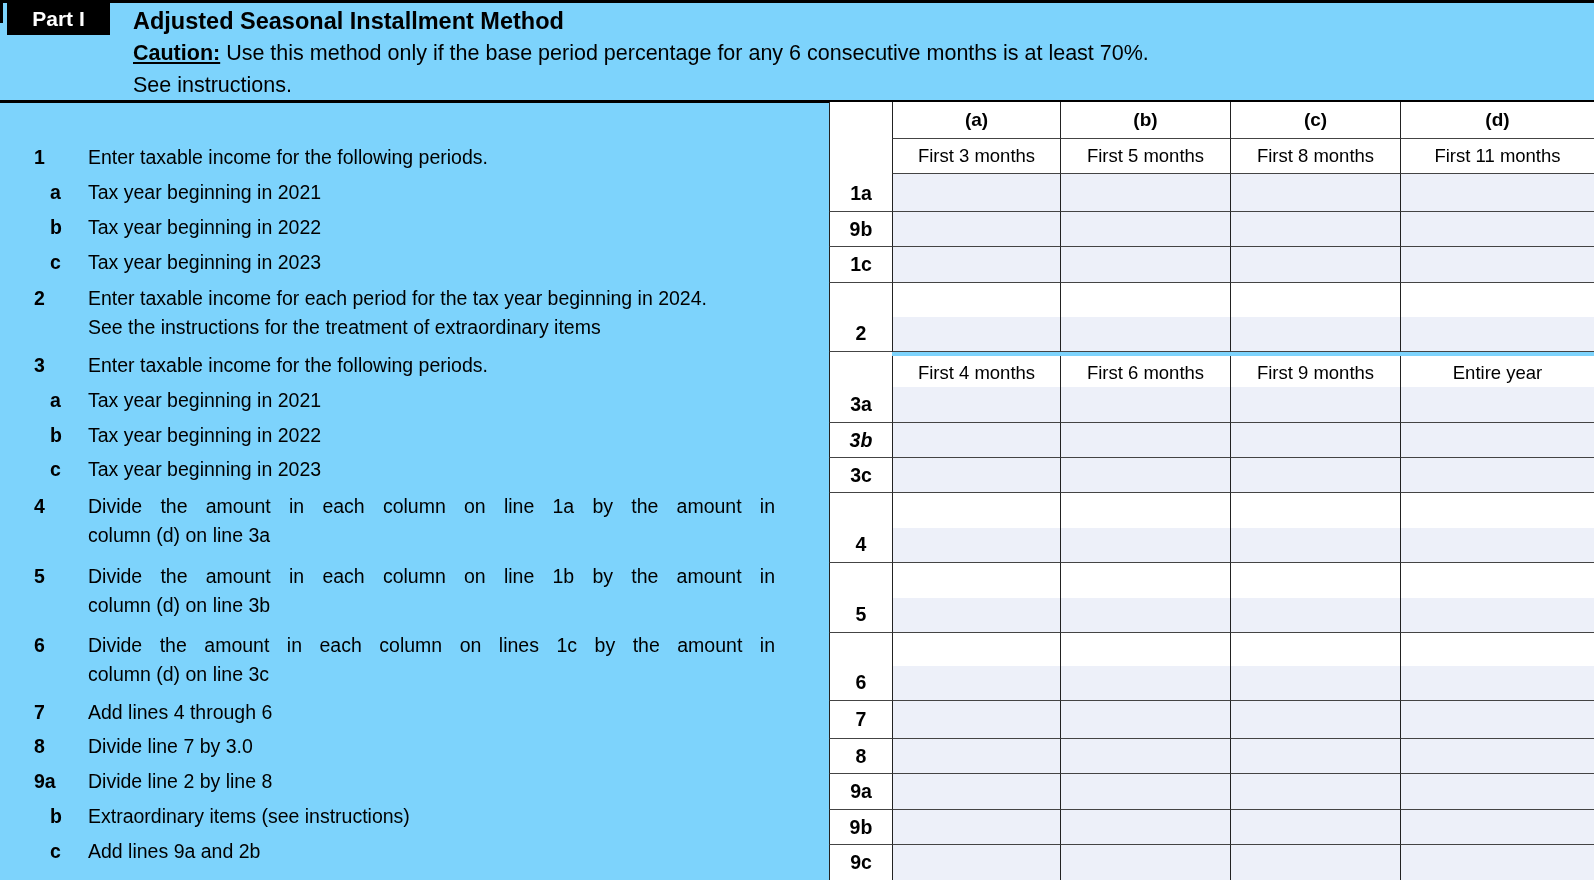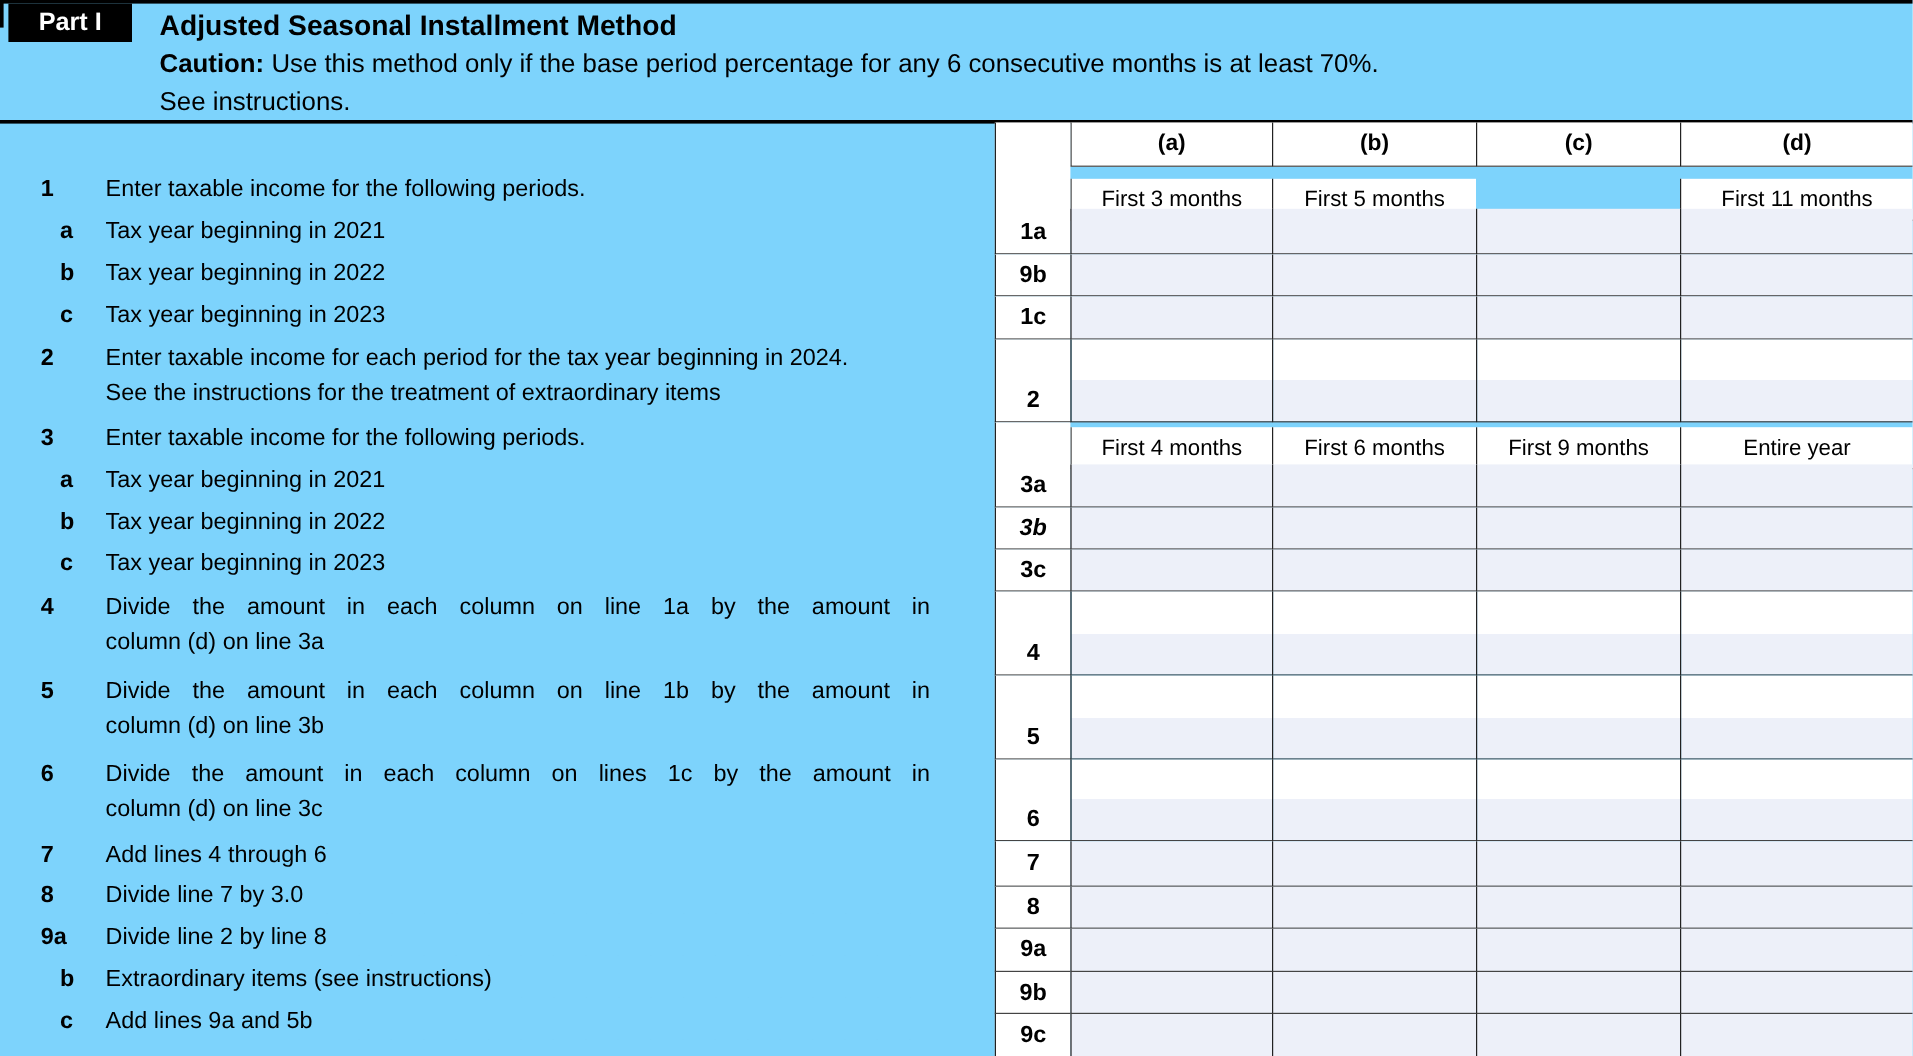--- a/index.html
+++ b/index.html
@@ -10,21 +10,21 @@
     overflow:hidden;
   }
   
   .top-edge { position:absolute; left:0; top:0; width:1594px; height:3px; background:#000; }
   .left-edge { position:absolute; left:0; top:0; width:3px; height:23px; background:#000; }
   .part-box { position:absolute; left:7px; top:3px; width:103px; height:32px; background:#000;
     display:flex; align-items:center; justify-content:center; }
   .part-box span { color:#fff; font-weight:bold; font-size:21px; }
   .title { position:absolute; left:133px; top:8px; font-weight:bold; font-size:23.5px; }
   .caution { position:absolute; left:133px; top:38px; font-size:21.5px; line-height:31.5px; }
-  .caution b { font-weight:bold; }
+  .caution b { font-weight:bold;text-decoration:underline; }
   .rule { position:absolute; left:0; top:100px; width:1594px; height:2.5px; background:#000; }
 
   
   .drow { position:absolute; left:0; width:775px; font-size:19.5px; line-height:29px; }
   .dnum { position:absolute; left:34px; top:0; font-weight:bold; }
   .dnum.sub { left:50px; }
   .dtext { margin-left:88px; }
   .dline { display:flex; }
   .dt { white-space:nowrap; flex:0 0 auto; }
   .just { display:block; width:100%; text-align:justify; text-align-last:justify; white-space:normal; }
@@ -56,21 +56,21 @@
 
   
   .c-num { left:829px; width:63px; }
   .c-a { left:892px;  width:168px; }
   .c-b { left:1060px; width:170px; }
   .c-c { left:1230px; width:170px; }
   .c-d { left:1400px; width:194px; }
 
   
   .rw-hl  { top:102px; height:37px; }
-  .rw-hm  { top:149px; height:35px; }
+  .rw-hm  { top:139px; height:35px; }
   .rw-1a  { top:174px; height:38px; }
   .rw-1b  { top:212px; height:35px; }
   .rw-1c  { top:247px; height:36px; }
   .rw-2   { top:283px; height:69px; }
   .rw-hm2 { top:356px; height:35px; }
   .rw-3a  { top:387px; height:36px; }
   .rw-3b  { top:423px; height:35px;font-style:italic; }
   .rw-3c  { top:458px; height:35px; }
   .rw-4   { top:493px; height:70px; }
   .rw-5   { top:563px; height:70px; }
@@ -247,32 +247,33 @@
         <div class="dline">
           <span class="dt">Extraordinary items (see instructions)</span>
           <span class="leader"></span>
         </div>
       </div>
   </div>
   <div class="drow dp-9c">
     <span class="dnum sub">c</span>
     <div class="dtext">
         <div class="dline">
-          <span class="dt">Add lines 9a and 5b</span>
+          <span class="dt">Add lines 9a and 2b</span>
           <span class="leader"></span>
         </div>
       </div>
   </div>
 
   <div class="cell hcell hletter rw-hl c-a">(a)</div>
   <div class="cell hcell hletter rw-hl c-b">(b)</div>
   <div class="cell hcell hletter rw-hl c-c">(c)</div>
   <div class="cell hcell hletter rw-hl c-d">(d)</div>
   <div class="cell hcell rw-hm c-a">First 3 months</div>
   <div class="cell hcell rw-hm c-b">First 5 months</div>
+  <div class="cell hcell rw-hm c-c">First 8 months</div>
   <div class="cell hcell rw-hm c-d">First 11 months</div>
   <div class="cell hcell rw-hm2 c-a">First 4 months</div>
   <div class="cell hcell rw-hm2 c-b">First 6 months</div>
   <div class="cell hcell rw-hm2 c-c">First 9 months</div>
   <div class="cell hcell rw-hm2 c-d">Entire year</div>
 
   <div class="cell ncell tall nc-1a c-num">
       <span>1a</span>
     </div>
   <div class="cell ncell rw-1b c-num">

